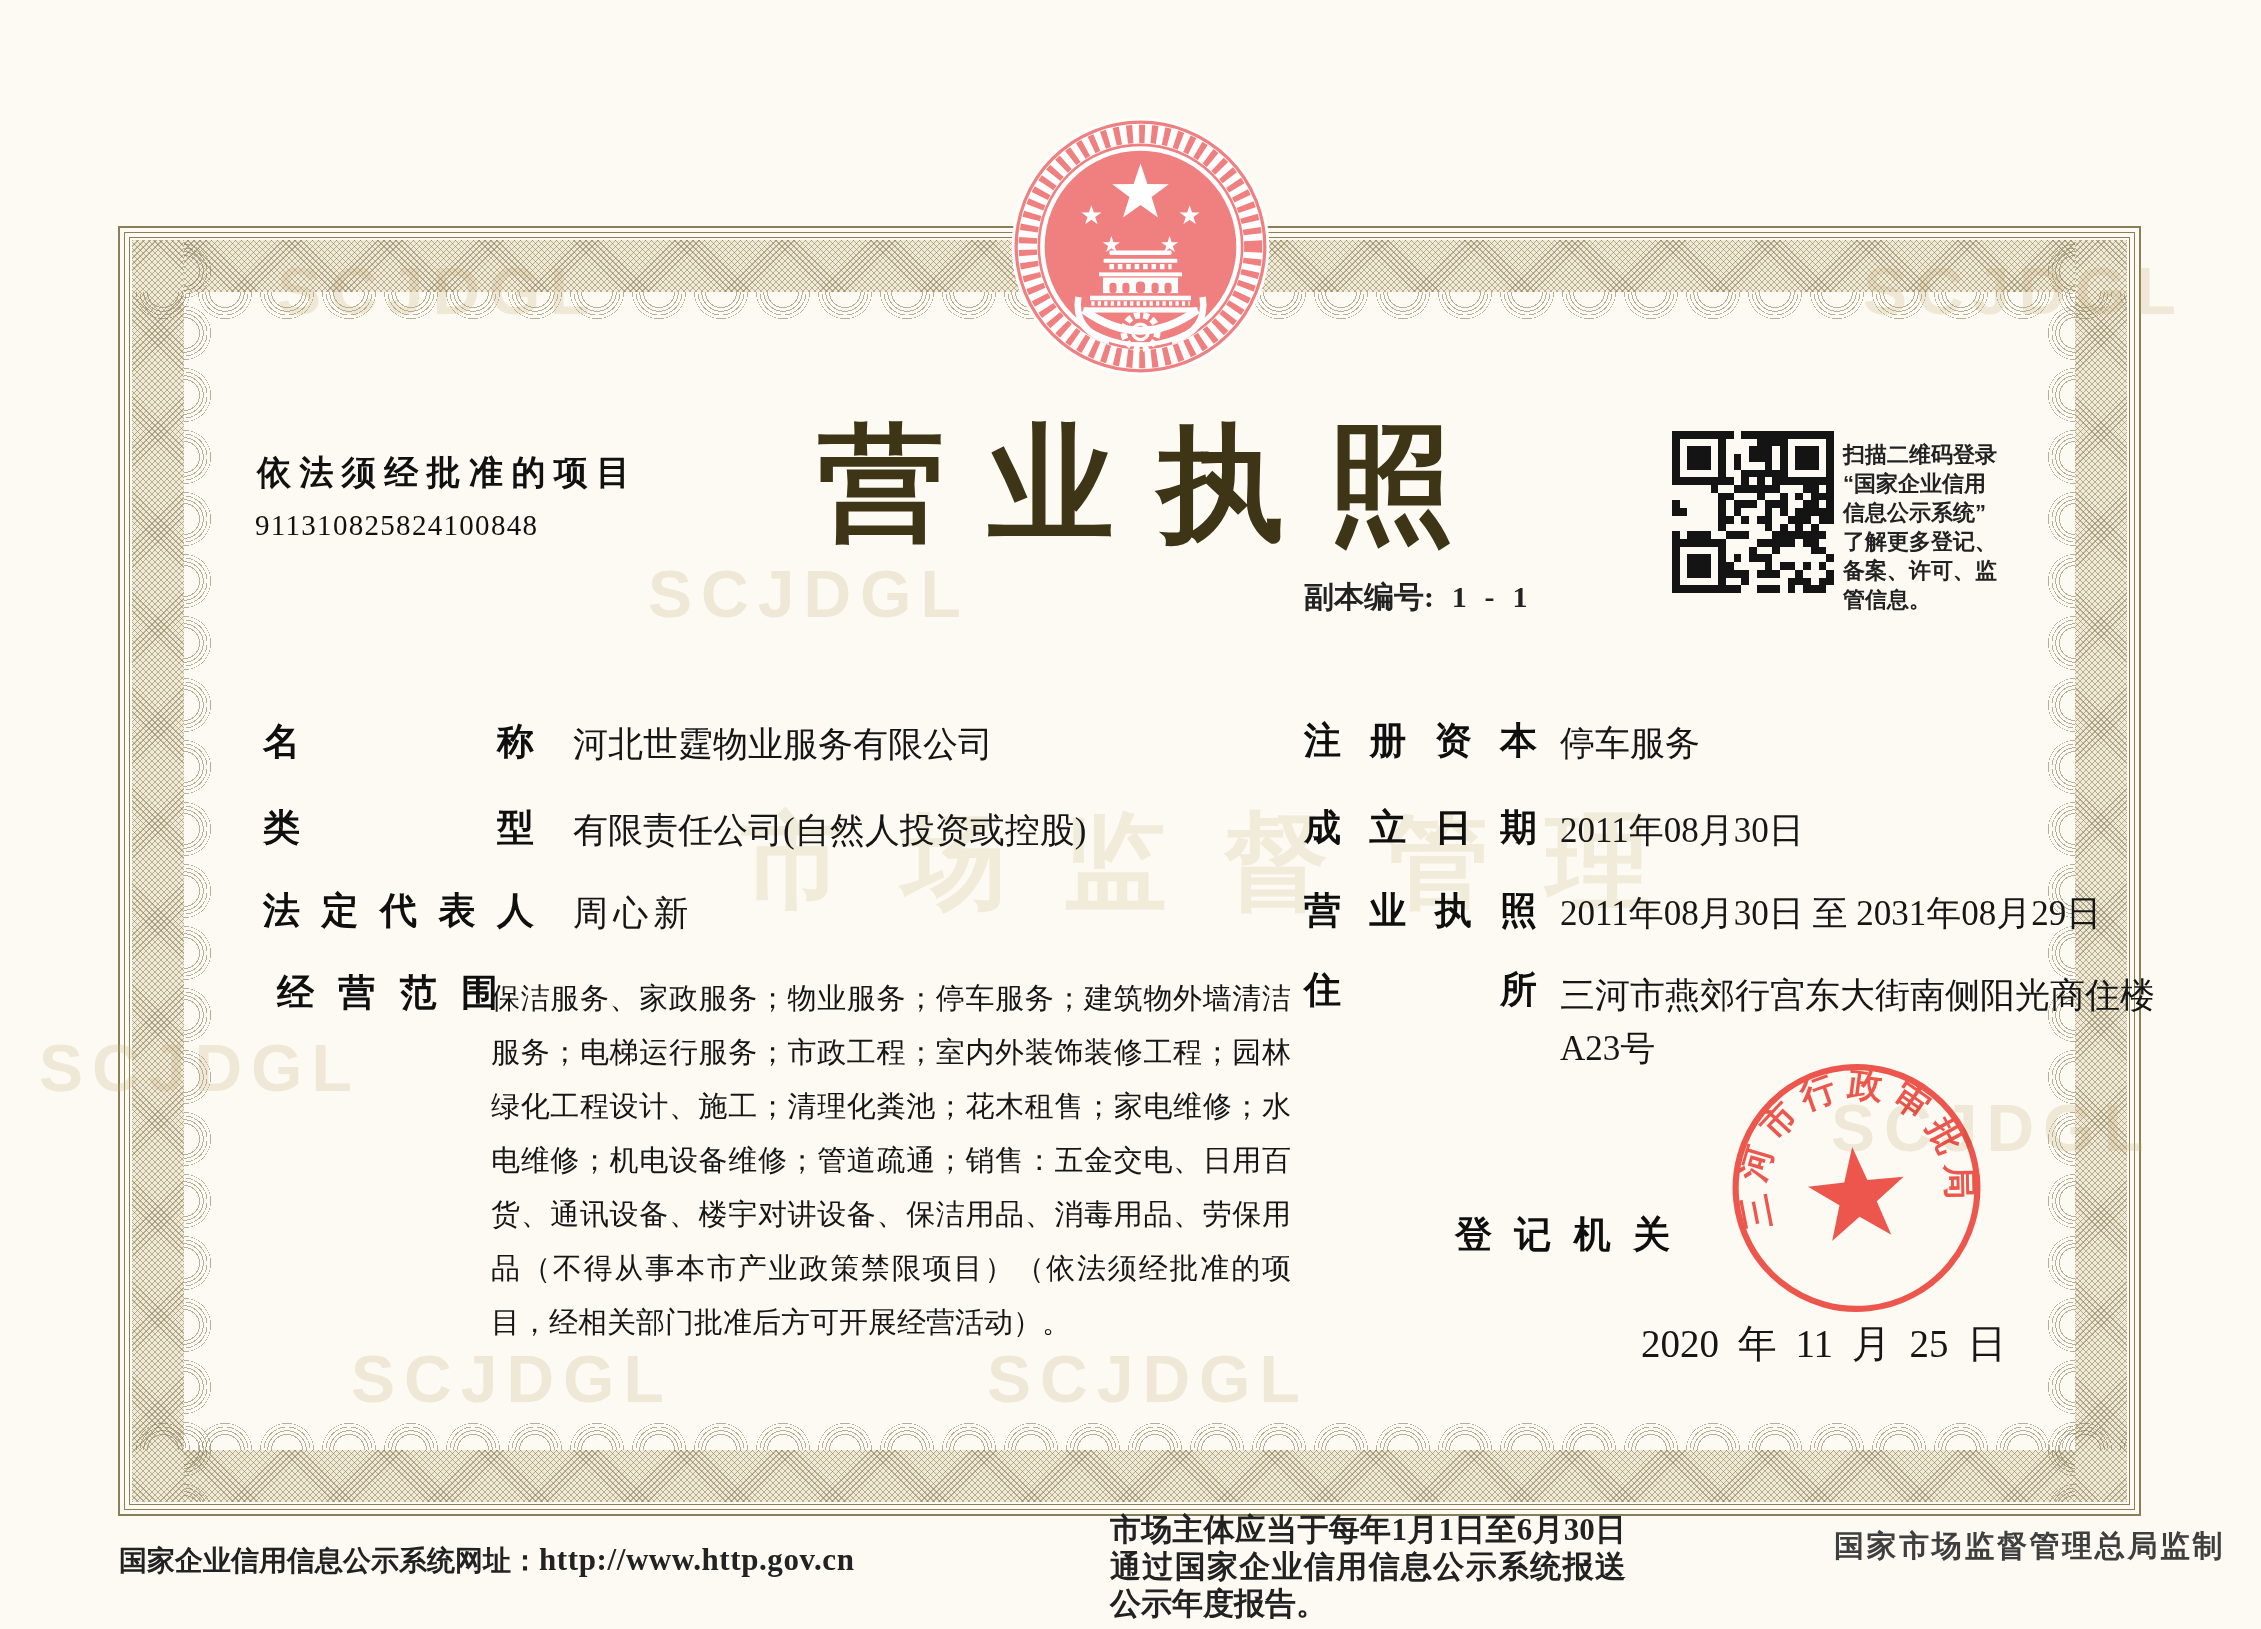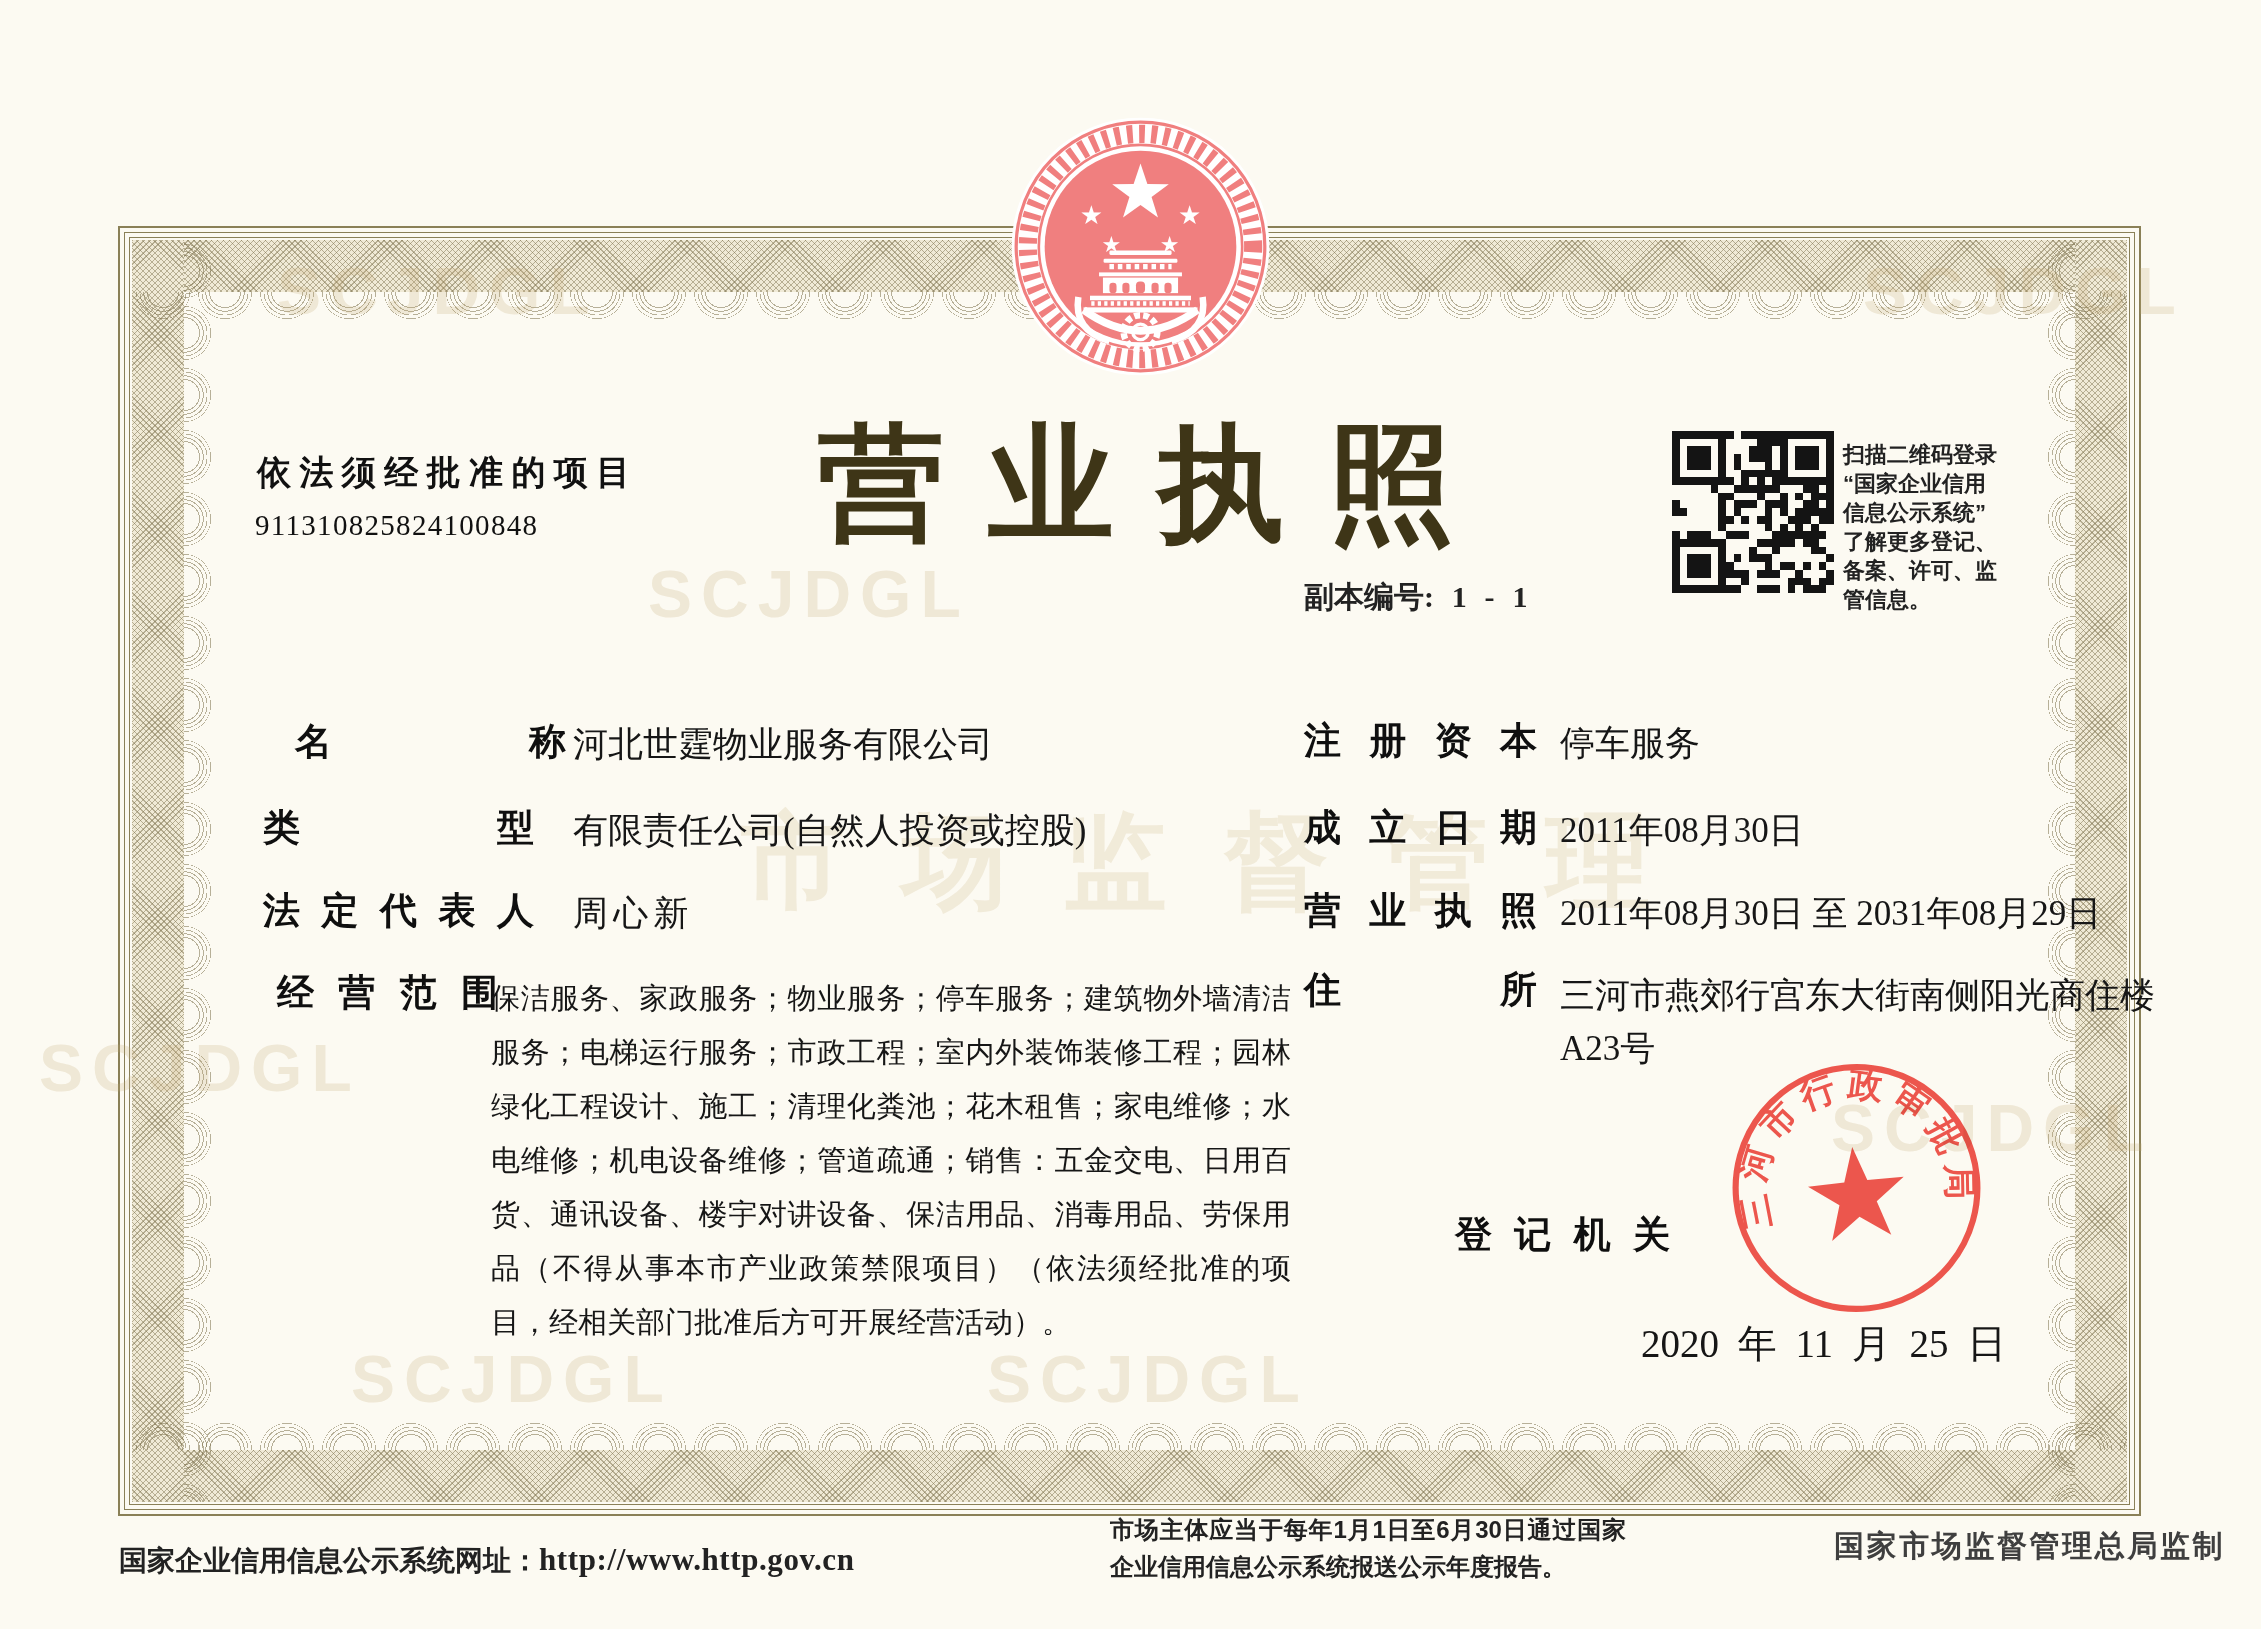--- a/index.html
+++ b/index.html
@@ -81,23 +81,23 @@
   .stamp{position:absolute;left:1727px;top:1055px;width:259px;height:266px;z-index:6;
     transform:rotate(-6deg);opacity:.9;mix-blend-mode:multiply;}
 
   
   .emblem{position:absolute;left:1011px;top:117px;width:259px;height:259px;z-index:5;}
 
   
   .foot-left{position:absolute;left:119px;top:1542px;z-index:3;font-size:28px;font-weight:bold;
     color:#222;font-family:"Liberation Serif",serif;}
   .foot-left b{font-size:31px;letter-spacing:0.6px;}
-  .foot-center{position:absolute;left:1110px;top:1511px;width:516px;z-index:3;font-size:24px;
+  .foot-center{position:absolute;left:1110px;top:1511px;width:516px;z-index:3;font-size:31px;
     line-height:37px;font-weight:bold;color:#222;text-align:justify;
-    font-family:Liberation Sans, sans-serif;}
+    font-family:Liberation Serif, serif;}
   .foot-right{position:absolute;left:1834px;top:1526px;z-index:3;font-size:30px;font-weight:bold;
     letter-spacing:2.6px;color:#3f3f3f;font-family:"Liberation Serif",serif;}
 </style>
 </head>
 <body>
 
 <div id="page">
 
   <div id="frame">
     <div class="f-line1"></div>
@@ -607,21 +607,21 @@
       <i style="grid-area:21/20;background:#141414"></i>
       <i style="grid-area:21/21"></i>
     </div>
   <div class="qr-caption">扫描二维码登录
 “国家企业信用
 信息公示系统”
 了解更多登记、
 备案、许可、监
 管信息。</div>
 
-  <div class="flabel lab-L" style="top:717px;margin-left:32px;">名称</div>
+  <div class="flabel lab-L" style="top:717px;">名称</div>
   <div class="fvalue val-L" style="top:721px;">河北世霆物业服务有限公司</div>
 
   <div class="flabel lab-L" style="top:803px;">类型</div>
   <div class="fvalue val-L" style="top:807px;">有限责任公司(自然人投资或控股)</div>
 
   <div class="flabel lab-L" style="top:886px;">法定代表人</div>
   <div class="fvalue val-L" style="top:890px;letter-spacing:5.2px;">周心新</div>
 
   <div class="flabel scope-label">经营范围</div>
   <div class="fvalue scope-value">保洁服务、家政服务；物业服务；停车服务；建筑物外墙清洁服务；电梯运行服务；市政工程；室内外装饰装修工程；园林绿化工程设计、施工；清理化粪池；花木租售；家电维修；水电维修；机电设备维修；管道疏通；销售：五金交电、日用百货、通讯设备、楼宇对讲设备、保洁用品、消毒用品、劳保用品（不得从事本市产业政策禁限项目）（依法须经批准的项目，经相关部门批准后方可开展经营活动）。</div>

